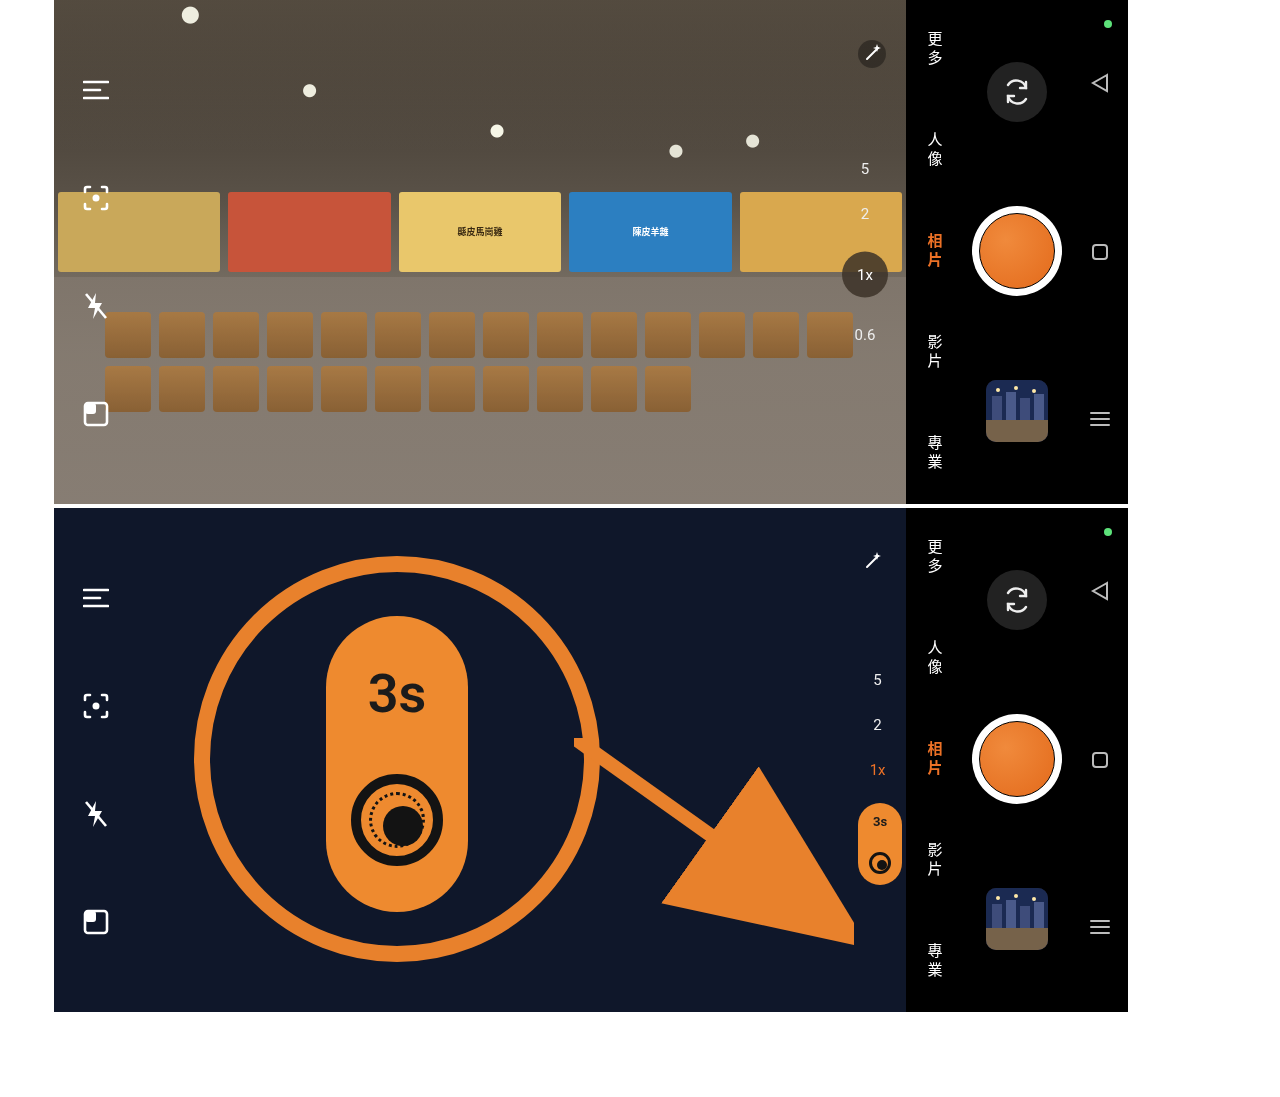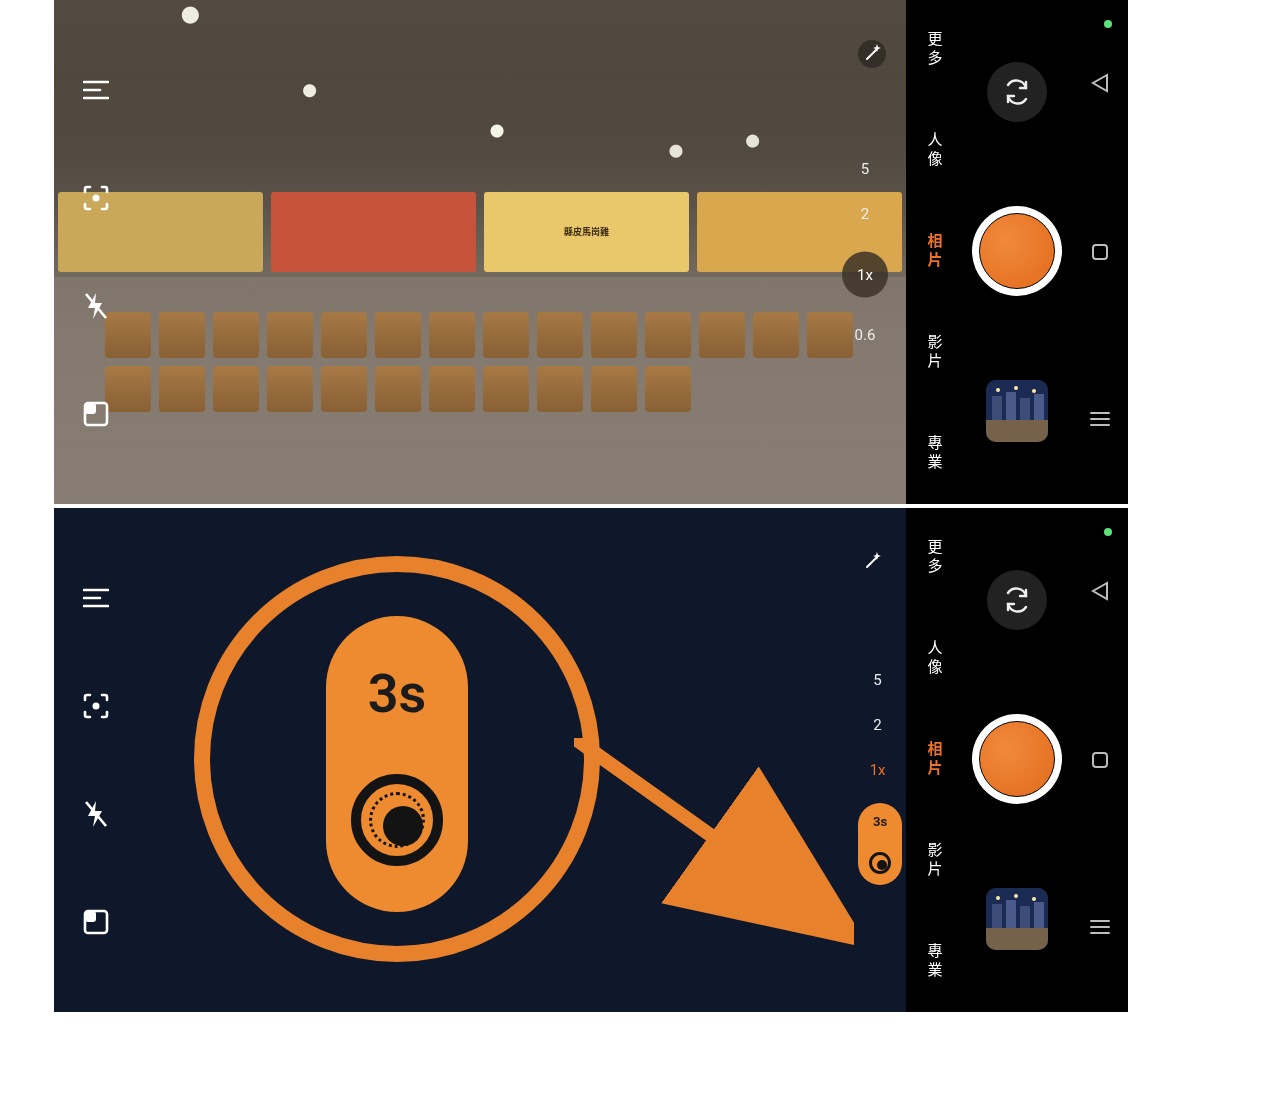--- a/index.html
+++ b/index.html
@@ -65,20 +65,21 @@
 
   <div class="screenshot s1">
     <div class="edge"></div>
     <div class="phone">
       <div class="preview">
         <div class="overlay"></div>
         <div class="shopfronts">
           <div class="shop" style="background:#C9A85A"></div>
           <div class="shop" style="background:#C7543A"></div>
           <div class="shop" style="background:#E9C76B;color:#3a2a12">縣皮馬崗雞</div>
+          <div class="shop" style="background:#2C7FC1">陳皮羊雜</div>
           <div class="shop" style="background:#D9A84E"></div>
         </div>
         <div class="floor">
           <div class="chair"></div>
             <div class="chair"></div>
             <div class="chair"></div>
             <div class="chair"></div>
             <div class="chair"></div>
             <div class="chair"></div>
             <div class="chair"></div>

